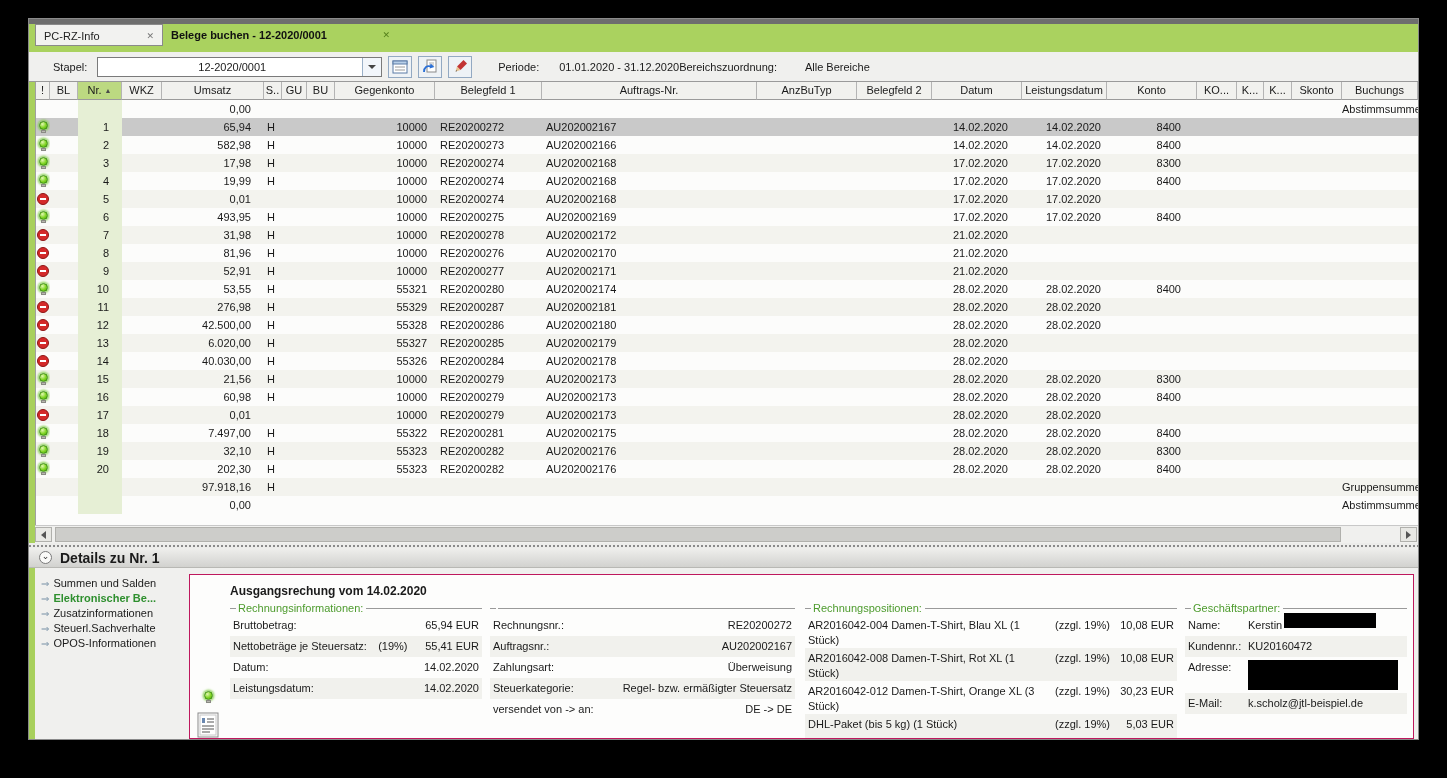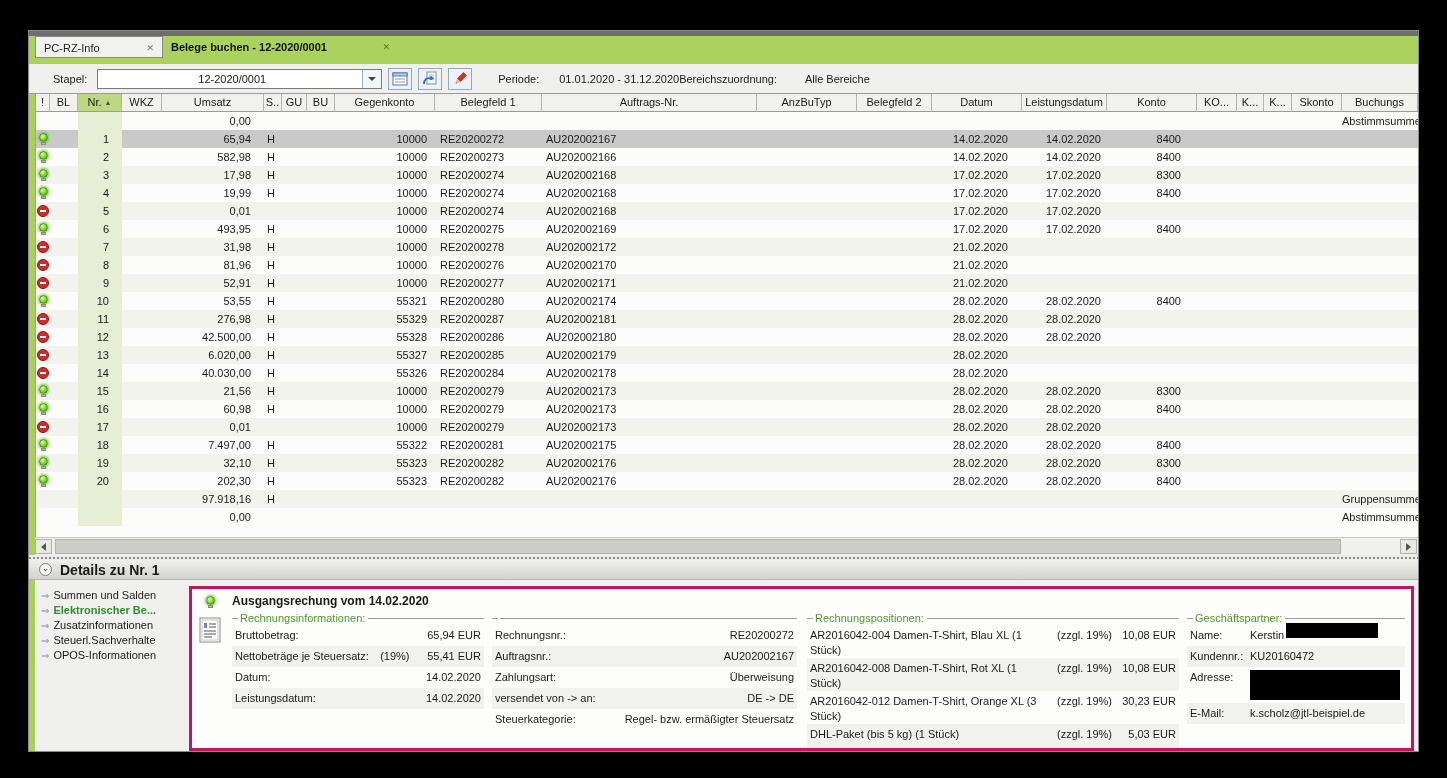--- a/index.html
+++ b/index.html
@@ -1,18 +1,18 @@
 <!DOCTYPE html>
 <html><head>
 <meta charset="utf-8">
 <style>
   html,body{margin:0;padding:0;background:#000;}
   body{width:1447px;height:778px;position:relative;overflow:hidden;
        font-family:"Liberation Sans","DejaVu Sans",sans-serif;font-size:11px;color:#1a1a1a;}
-  .window{position:absolute;left:28px;top:30px;width:1391px;height:722px;background:#f0f0ee;
+  .window{position:absolute;left:28px;top:18px;width:1391px;height:722px;background:#f0f0ee;
           border:1px solid #8a8a8a;box-sizing:border-box;overflow:hidden;}
   
   .topstrip{height:5px;background:#6e6e6e;}
   .tabbar{height:28px;background:#aad25f;position:relative;}
   .tab{position:absolute;top:0;height:22px;line-height:22px;padding:0 8px;box-sizing:border-box;cursor:default;}
   .tab.inactive{left:6px;width:128px;background:#f2f2f0;border:1px solid #8a8a8a;color:#222;}
   .tab.active{left:134px;width:235px;background:#aad25f;font-weight:bold;color:#111;}
   .tab .tab-close{float:right;font-size:9px;color:#777;margin-left:8px;cursor:pointer;}
   .tab.active .tab-close{color:#55801c;}
   .tab .tab-close::before{content:"\2715";}
@@ -71,21 +71,21 @@
   .dheader{height:20px;background:linear-gradient(#efefed,#d2d2cf);border-bottom:1px solid #b8b8b4;display:flex;align-items:center;padding-left:10px;box-sizing:border-box;}
   .chev{width:13px;height:13px;border-radius:50%;border:1px solid #7a7a7a;background:#fafaf8;display:flex;align-items:center;justify-content:center;
         font-size:9px;color:#333;line-height:10px;cursor:pointer;box-sizing:border-box;}
   .chev::before{content:"\2304";margin-top:-4px;}
   .dheader b{margin-left:8px;font-size:14px;}
   .dbody{position:relative;height:174px;background:#f0f0ee;}
   .dnav{position:absolute;left:12px;top:8px;width:148px;}
   .nav-item{height:15px;line-height:15px;white-space:nowrap;cursor:pointer;color:#1a1a1a;}
   .nav-arrow::before{content:"\21D2";color:#7a93a8;font-size:10px;margin-right:4px;}
   .nav-item.active .nav-label{color:#2e8f2e;font-weight:bold;}
-  .dpanel{position:absolute;left:160px;top:6px;right:4px;bottom:3px;background:#fdfdfc;border:3px solid #be185d;box-sizing:border-box;display:flex;overflow:hidden;}
+  .dpanel{position:absolute;left:160px;top:6px;right:4px;bottom:3px;background:#fdfdfc;border:1px solid #be185d;box-sizing:border-box;display:flex;overflow:hidden;align-items:flex-end;}
   .icol{width:36px;padding-top:6px;display:flex;flex-direction:column;align-items:center;gap:8px;flex:none;}
   .dcontent{flex:1;padding:5px 6px 0 4px;overflow:hidden;}
   .dtitle{font-weight:bold;font-size:12px;margin-bottom:3px;}
   .groups{display:flex;}
   .grp{box-sizing:border-box;}
   .grp-a{width:252px;} .grp-b{width:305px;margin-left:8px;} .grp-c{width:372px;margin-left:10px;} .grp-d{flex:1;margin-left:8px;min-width:0;}
   .grp-head{display:flex;align-items:center;height:14px;}
   .grp-head::before{content:"";width:6px;border-top:1px solid #9a9a9a;margin-right:2px;}
   .grp-label{color:#4d9b2d;padding:0 3px 0 0;white-space:nowrap;}
   .grp-rule{flex:1;border-top:1px solid #9a9a9a;}
@@ -914,27 +914,27 @@
                 <span class="dlabel">Auftragsnr.:</span>
                 <span class="dvalue">AU202002167</span>
               </div>
 
               <div class="drow b">
                 <span class="dlabel">Zahlungsart:</span>
                 <span class="dvalue">Überweisung</span>
               </div>
 
               <div class="drow b">
+                <span class="dlabel">Steuerkategorie:</span>
+                <span class="dvalue">Regel- bzw. ermäßigter Steuersatz</span>
+              </div>
+
+              <div class="drow b">
                 <span class="dlabel">versendet von -&gt; an:</span>
                 <span class="dvalue">DE -&gt; DE</span>
-              </div>
-
-              <div class="drow b">
-                <span class="dlabel">Steuerkategorie:</span>
-                <span class="dvalue">Regel- bzw. ermäßigter Steuersatz</span>
               </div>
 
           </div>
           <div class="grp grp-c">
             <div class="grp-head">
                 <span class="grp-label">Rechnungspositionen:</span>
                 <span class="grp-rule"></span>
               </div>
 
               <div class="drow c">

